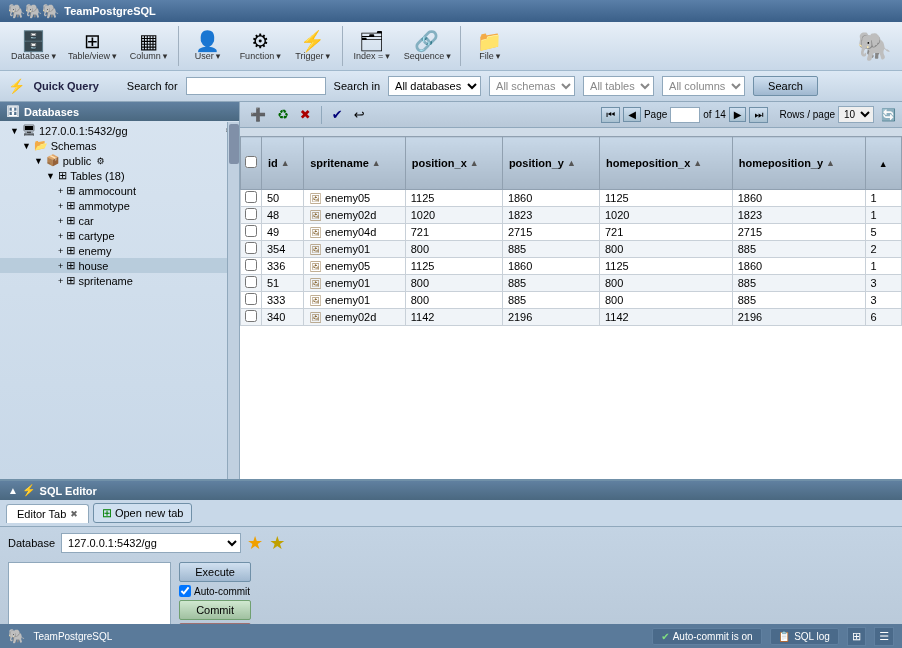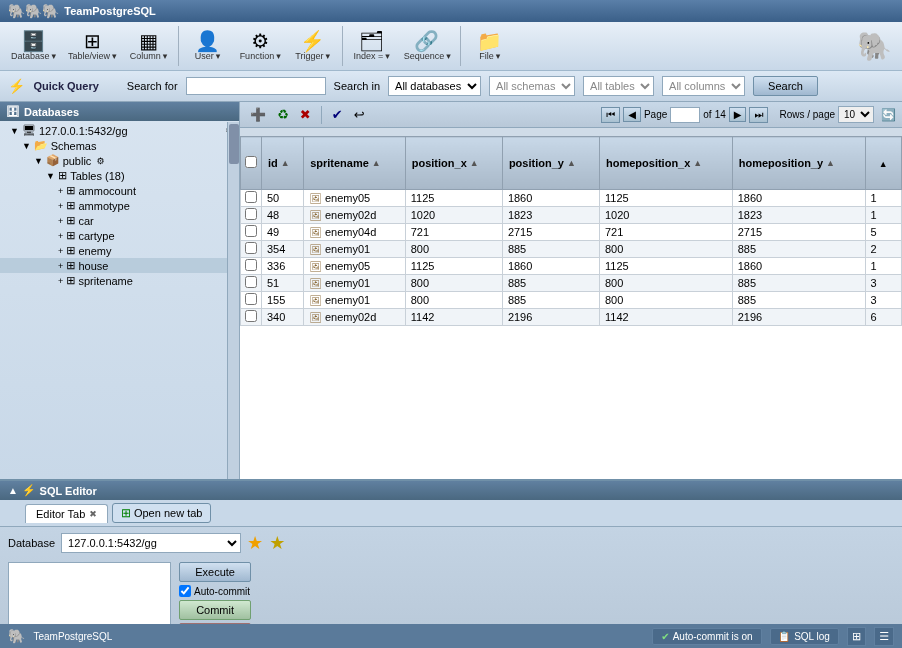--- a/index.html
+++ b/index.html
@@ -49,21 +49,21 @@
     #data-table { border-collapse: collapse; width: 100%; font-size: 11px; }
     #data-table th { background: linear-gradient(to bottom, #c8d8e8, #a8b8c8); border: 1px solid #90a0b0; padding: 2px 6px; white-space: nowrap; position: sticky; top: 0; z-index: 1; }
     #data-table td { border: 1px solid #c8d0d8; padding: 1px 5px; white-space: nowrap; }
     #data-table tr:nth-child(even) td { background: #f0f4f8; }
 
     
     #sql-editor-section { background: linear-gradient(to bottom, #c8d8e8, #b8c8d8); border-top: 2px solid #7090a8; }
     #sql-editor-header { background: linear-gradient(to bottom, #6080a0, #4a6880); color: white; padding: 3px 8px; display: flex; align-items: center; gap: 4px; font-weight: bold; font-size: 11px; }
     #sql-editor-tabs { background: #c8d8e8; border-bottom: 1px solid #90a8bc; display: flex; align-items: center; padding: 3px 6px; gap: 4px; }
     .editor-tab { background: linear-gradient(to bottom, #e0ecf8, #c8d8e8); border: 1px solid #90a8bc; border-bottom: none; padding: 3px 10px; cursor: pointer; font-size: 11px; border-radius: 3px 3px 0 0; display: flex; align-items: center; gap: 4px; }
-    .editor-tab.active { background: white; margin-left: 19px; }
+    .editor-tab.active { background: white; }
     .new-tab-btn { background: #d0e0f0; border: 1px solid #7090a8; padding: 2px 8px; cursor: pointer; font-size: 11px; display: flex; align-items: center; gap: 3px; border-radius: 3px; }
     #sql-editor-body { padding: 5px 8px; display: flex; gap: 8px; align-items: flex-start; }
     #sql-db-row { display: flex; align-items: center; gap: 6px; margin-bottom: 4px; }
     #sql-db-row label { font-size: 11px; }
     #sql-db-row select { border: 1px solid #90a8bc; font-size: 11px; padding: 2px; background: white; width: 180px; }
     #sql-textarea { flex: 1; height: 70px; border: 1px solid #90a8bc; font-family: monospace; font-size: 11px; resize: none; background: white; padding: 3px; }
     #sql-actions { display: flex; flex-direction: column; gap: 4px; justify-content: center; }
     #execute-btn { background: linear-gradient(to bottom, #d0e0f0, #a0b8d0); border: 1px solid #7090a8; }
     #commit-btn { background: linear-gradient(to bottom, #d0e8d0, #a0c0a0); border: 1px solid #70a070; }
     #rollback-btn { background: linear-gradient(to bottom, #e0d0d0, #c0a0a0); border: 1px solid #a07070; }
@@ -420,21 +420,21 @@
       <td style="border:1px solid #c8d0d8;padding:1px 5px;">800</td>
       <td style="border:1px solid #c8d0d8;padding:1px 5px;">885</td>
       <td style="border:1px solid #c8d0d8;padding:1px 5px;">800</td>
       <td style="border:1px solid #c8d0d8;padding:1px 5px;">885</td>
       <td style="border:1px solid #c8d0d8;padding:1px 5px;">3</td>
     </tr>
               <tr style="background: white;">
       <td style="border:1px solid #c8d0d8;padding:1px 4px;text-align:center;">
         <input type="checkbox" style="width: 12px; height: 12px;">
       </td>
-      <td style="border:1px solid #c8d0d8;padding:1px 5px;">155</td>
+      <td style="border:1px solid #c8d0d8;padding:1px 5px;">333</td>
       <td style="border:1px solid #c8d0d8;padding:1px 5px;">
         <span style="font-size:10px;color:#886633;">🖼</span> enemy01
       </td>
       <td style="border:1px solid #c8d0d8;padding:1px 5px;">800</td>
       <td style="border:1px solid #c8d0d8;padding:1px 5px;">885</td>
       <td style="border:1px solid #c8d0d8;padding:1px 5px;">800</td>
       <td style="border:1px solid #c8d0d8;padding:1px 5px;">885</td>
       <td style="border:1px solid #c8d0d8;padding:1px 5px;">3</td>
     </tr>
               <tr style="background: rgb(240, 244, 248);">

